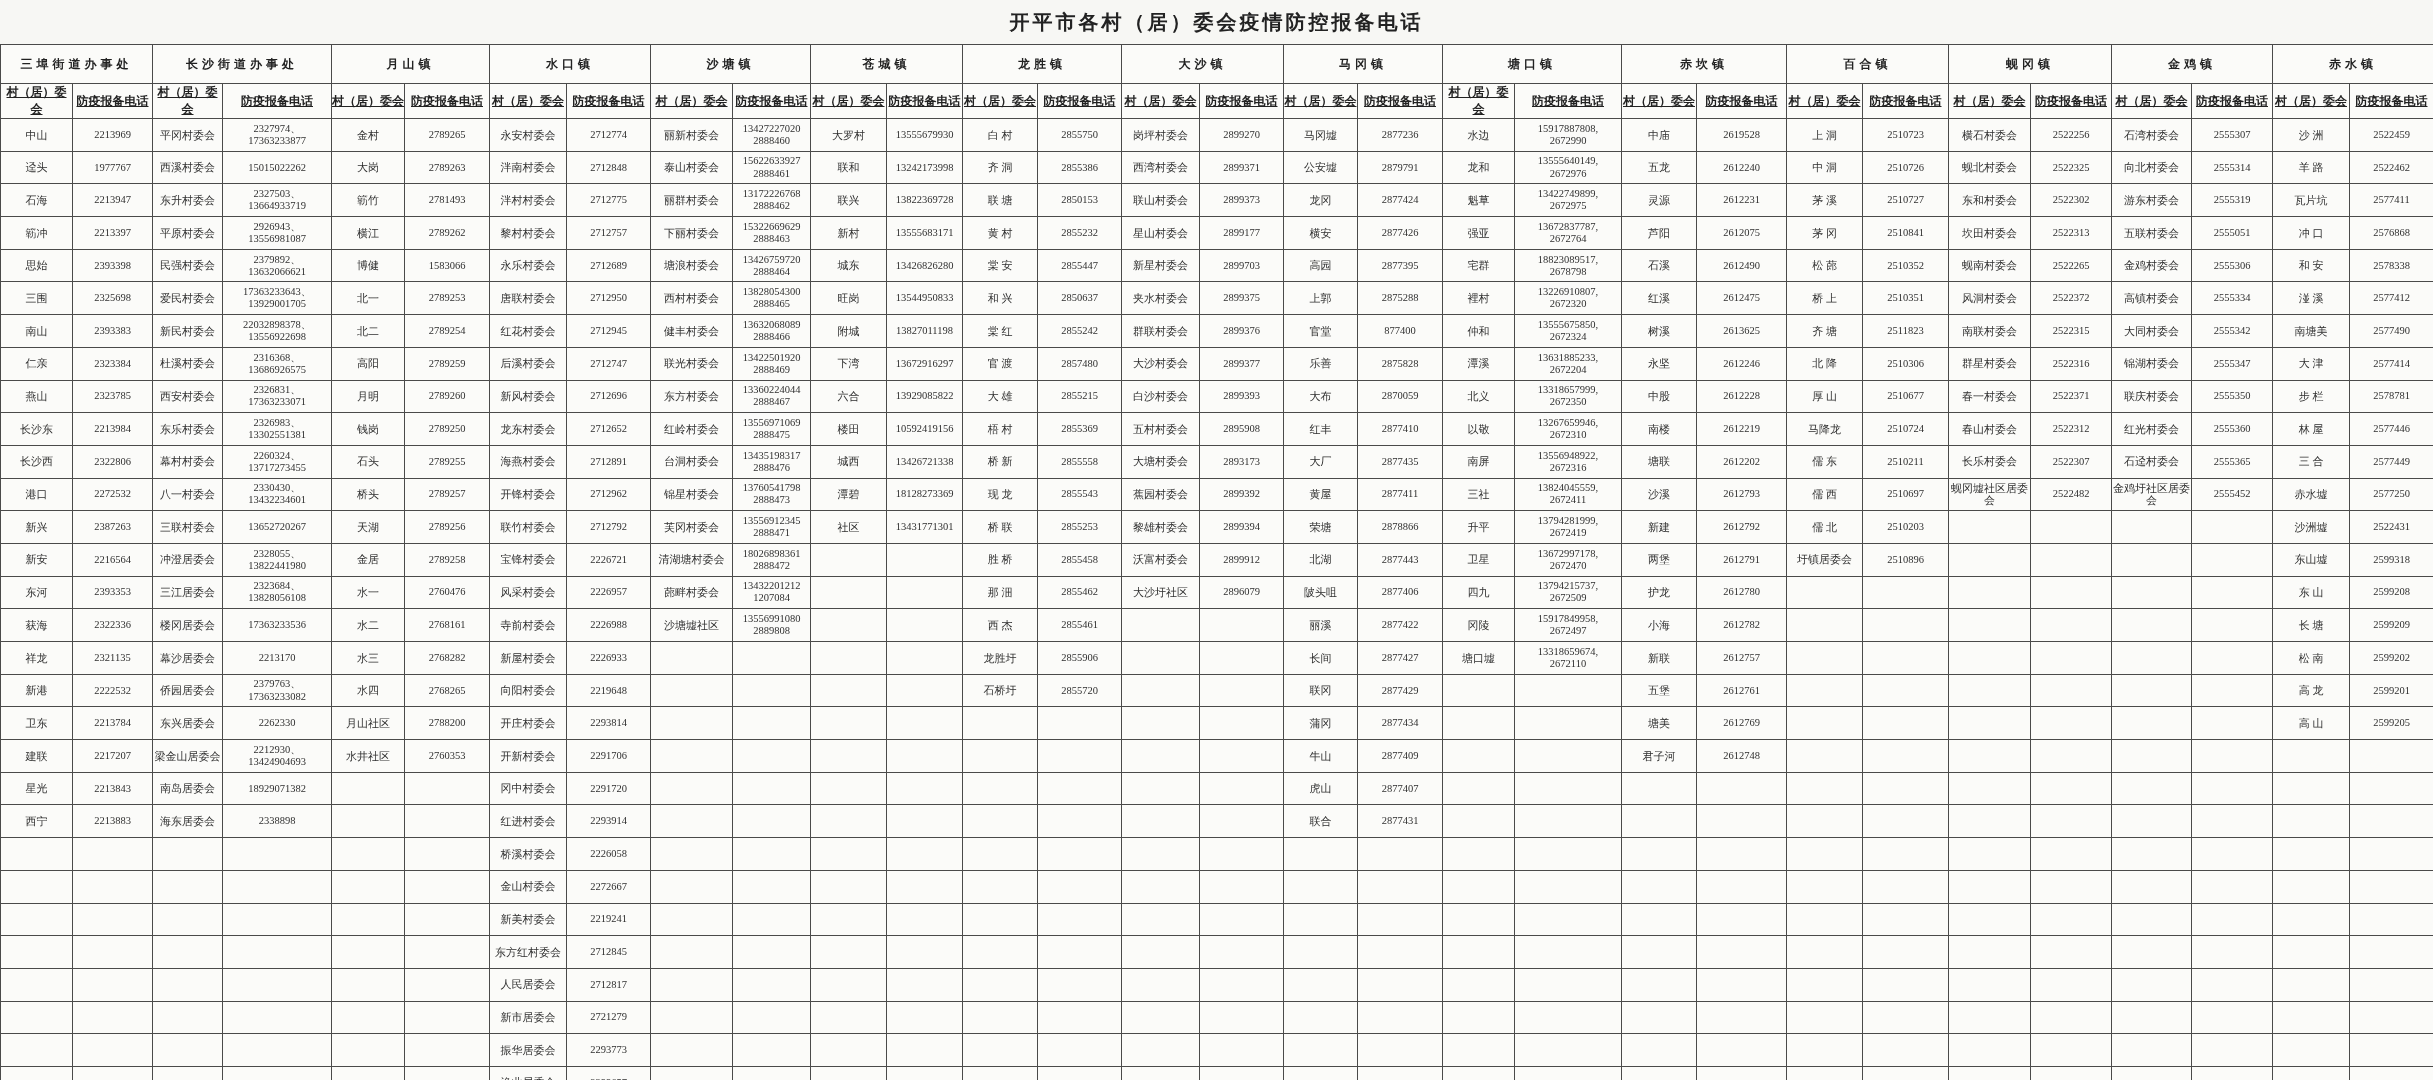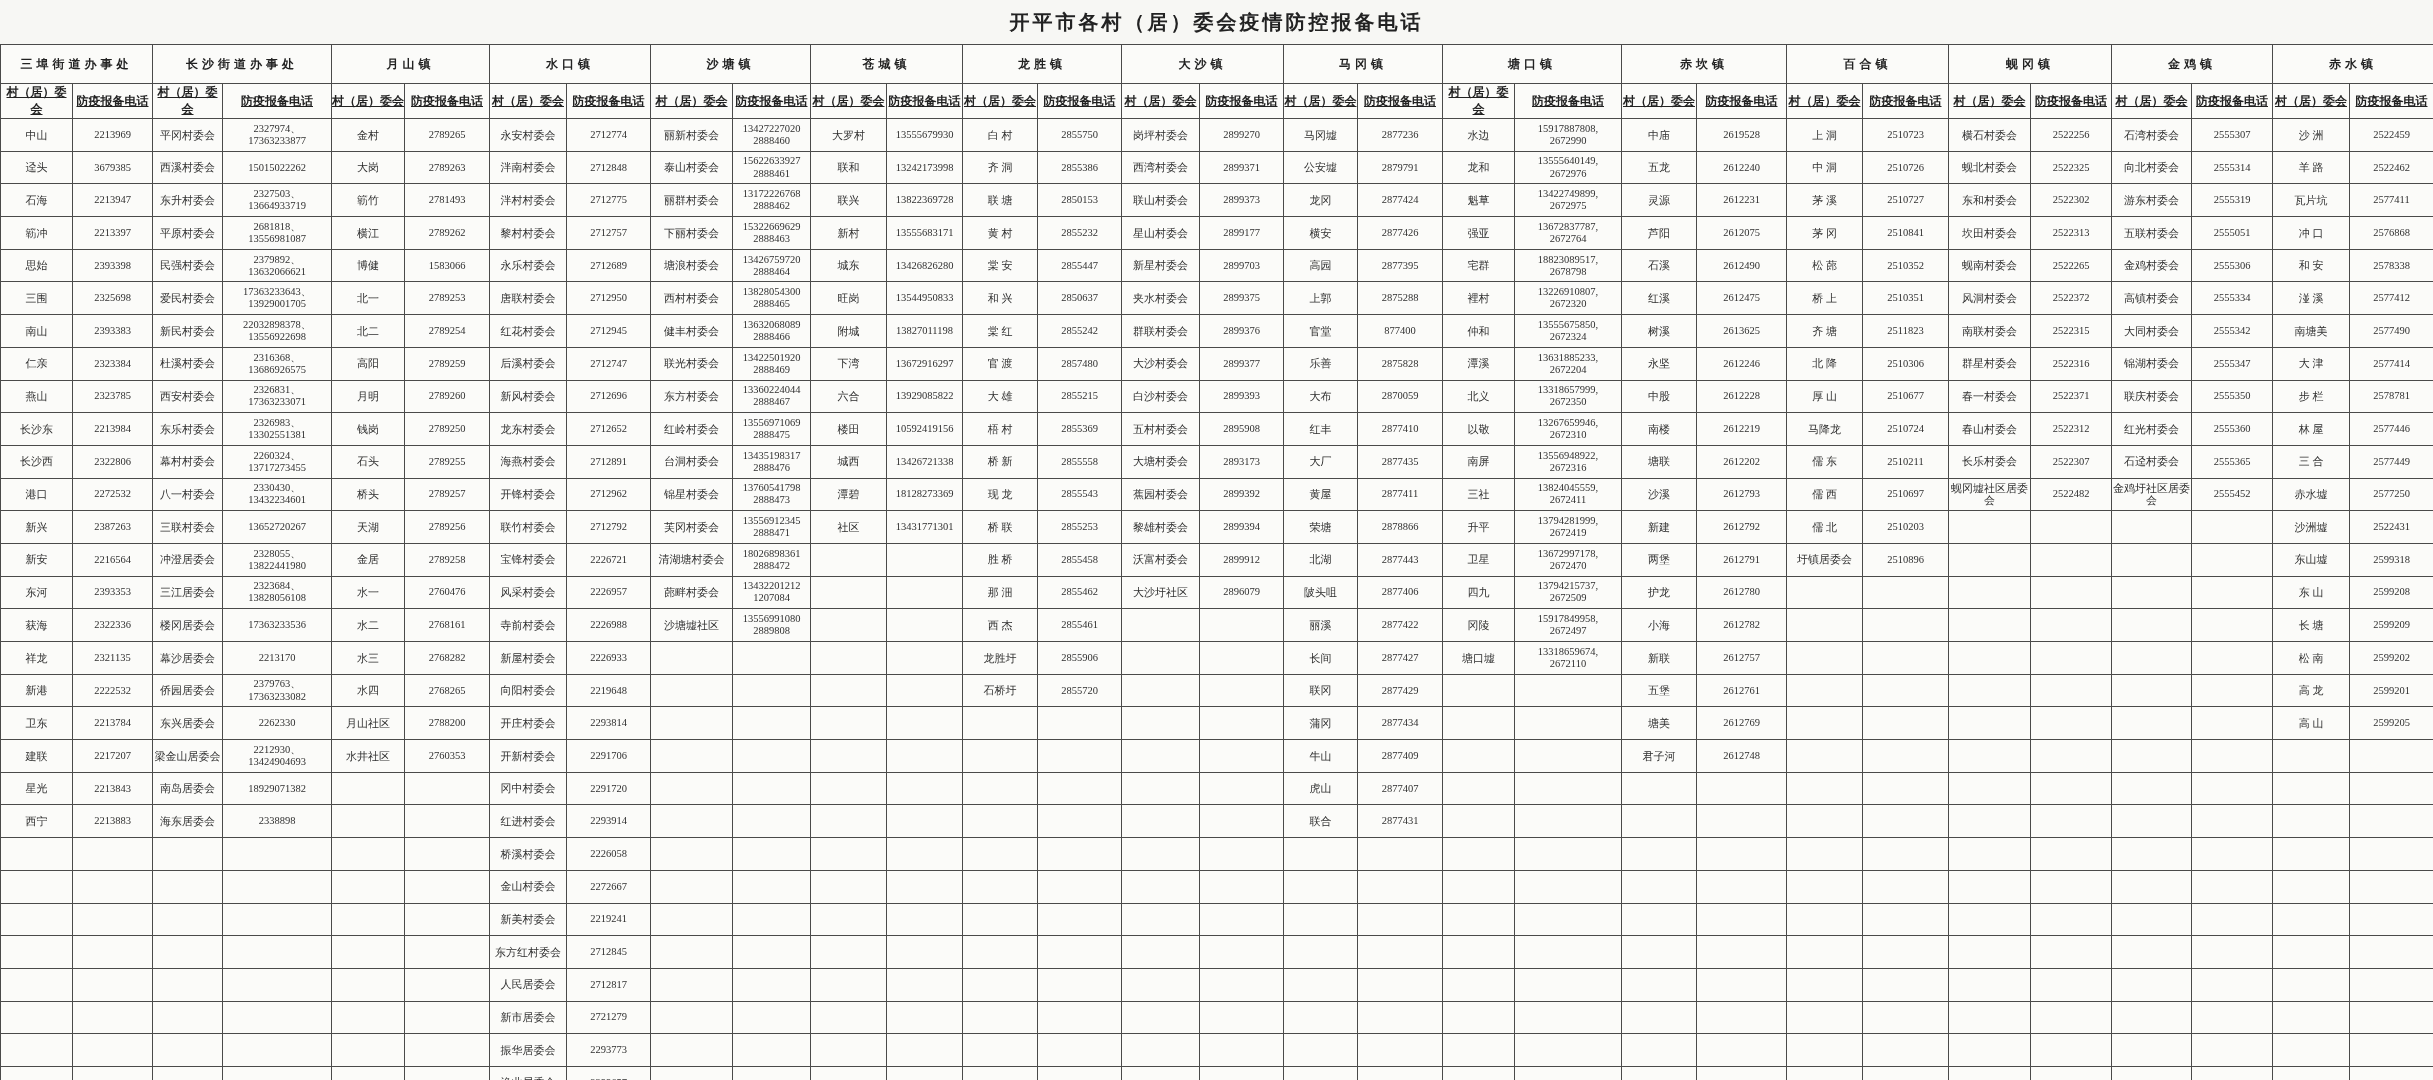--- a/index.html
+++ b/index.html
@@ -151,21 +151,21 @@
           <td class="phone">2510723</td>
           <td class="village">横石村委会</td>
           <td class="phone">2522256</td>
           <td class="village">石湾村委会</td>
           <td class="phone">2555307</td>
           <td class="village">沙 洲</td>
           <td class="phone">2522459</td>
         </tr>
         <tr>
           <td class="village">迳头</td>
-          <td class="phone">3679385</td>
+          <td class="phone">1977767</td>
           <td class="village">西溪村委会</td>
           <td class="phone">15015022262</td>
           <td class="village">大岗</td>
           <td class="phone">2789263</td>
           <td class="village">泮南村委会</td>
           <td class="phone">2712848</td>
           <td class="village">泰山村委会</td>
           <td class="phone">15622633927
 2888461</td>
           <td class="village">联和</td>
@@ -222,21 +222,21 @@
           <td class="phone">2522302</td>
           <td class="village">游东村委会</td>
           <td class="phone">2555319</td>
           <td class="village">瓦片坑</td>
           <td class="phone">2577411</td>
         </tr>
         <tr>
           <td class="village">簕冲</td>
           <td class="phone">2213397</td>
           <td class="village">平原村委会</td>
-          <td class="phone">2681818、
+          <td class="phone">2926943、
 13556981087</td>
           <td class="village">横江</td>
           <td class="phone">2789262</td>
           <td class="village">黎村村委会</td>
           <td class="phone">2712757</td>
           <td class="village">下丽村委会</td>
           <td class="phone">15322669629
 2888463</td>
           <td class="village">新村</td>
           <td class="phone">13555683171</td>

